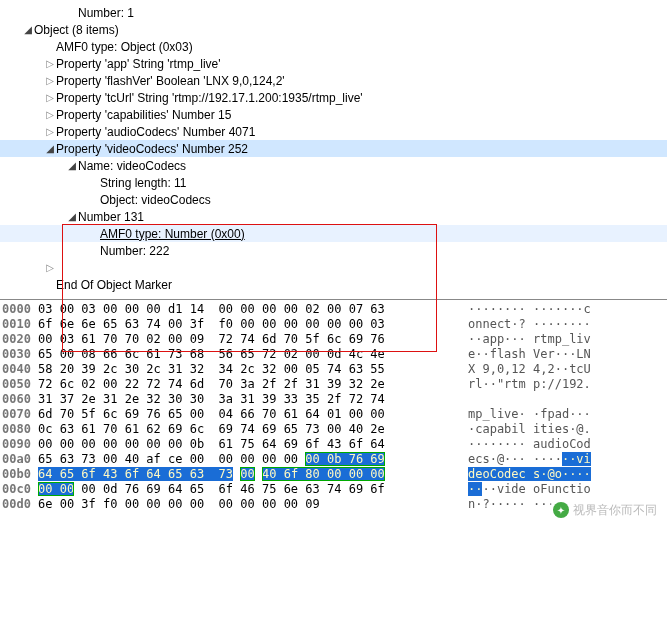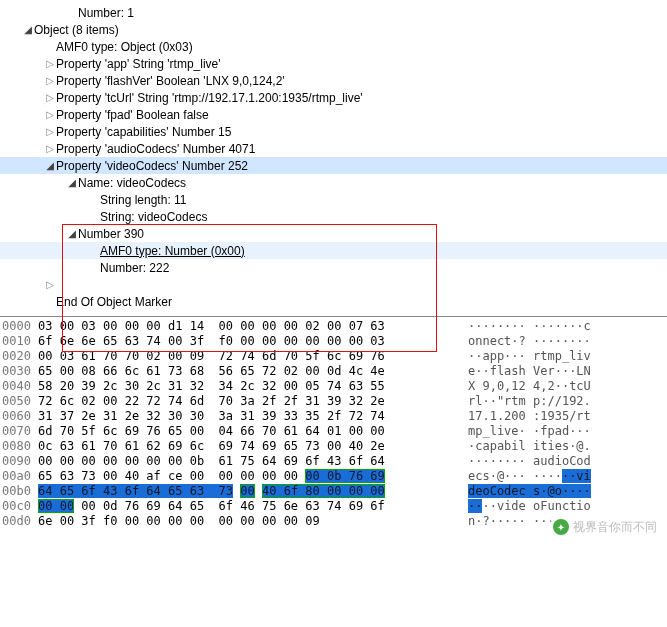--- a/index.html
+++ b/index.html
@@ -12,62 +12,61 @@
   .tw   { display:inline-block; width:12px; text-align:center; color:#666; font-size:10px; line-height:17px; }
   .tw.exp::before { content:"\25E2"; color:#444; }
   .tw.col::before { content:"\25B7"; color:#888; }
   .redbox { position:absolute; border:1px solid #d11; pointer-events:none; z-index:5; }
   .treewrap { position:relative; }
   .hexpanel { border-top:1px solid #888; font-family:Consolas,monospace; font-size:12px; line-height:15px; padding:2px 0 8px 0; position:relative; }
   .hexrow { display:flex; height:15px; white-space:pre; }
   .off { width:38px; color:#777; padding-left:2px; }
   .bytes { width:430px; letter-spacing:0; }
   .asc   { flex:1; color:#555; }
-  .g  { color:#777; }
-  .hlblue  { background:#1a6dd6; color:#0f172a; }
+  .g  { color:#777;font-weight:bold; }
+  .hlblue  { background:#1a6dd6; color:#fef9c3; }
   .hlgreen { outline:1.5px solid #0a0; outline-offset:-1px; }
   .watermark { position:absolute; right:8px; bottom:2px; font-family:sans-serif; color:#bbb; font-size:12px; display:flex; align-items:center; gap:4px; z-index:7; background:rgba(255,255,255,0.8); padding:0 2px; }
   .wmlogo { width:16px; height:16px; border-radius:50%; background:#4a4; display:flex; align-items:center; justify-content:center; color:#fff; font-size:10px; }
 </style>
 </head>
 <body>
 
 <div class="treewrap">
   <div class="redbox" style="left:62px; top:224px; width:375px; height:128px;"></div>
   <div class="tree">
     <div class="row"><span class="ind"></span><span class="ind"></span><span class="ind"></span><span class="tw"></span><span>Number: 1</span></div>
     <div class="row"><span class="ind"></span><span class="tw exp"></span><span>Object (8 items)</span></div>
     <div class="row"><span class="ind"></span><span class="ind"></span><span class="tw"></span><span>AMF0 type: Object (0x03)</span></div>
     <div class="row"><span class="ind"></span><span class="ind"></span><span class="tw col"></span><span>Property 'app' String 'rtmp_live'</span></div>
     <div class="row"><span class="ind"></span><span class="ind"></span><span class="tw col"></span><span>Property 'flashVer' Boolean 'LNX 9,0,124,2'</span></div>
     <div class="row"><span class="ind"></span><span class="ind"></span><span class="tw col"></span><span>Property 'tcUrl' String 'rtmp://192.17.1.200:1935/rtmp_live'</span></div>
-    <div class="row"><span class="ind"></span><span class="ind"></span><span class="tw col"></span><span>Property 'fpad' Boolean false</span></div>
     <div class="row"><span class="ind"></span><span class="ind"></span><span class="tw col"></span><span>Property 'capabilities' Number 15</span></div>
     <div class="row"><span class="ind"></span><span class="ind"></span><span class="tw col"></span><span>Property 'audioCodecs' Number 4071</span></div>
     <div class="row sel"><span class="ind"></span><span class="ind"></span><span class="tw exp"></span><span>Property 'videoCodecs' Number 252</span></div>
     <div class="row"><span class="ind"></span><span class="ind"></span><span class="ind"></span><span class="tw exp"></span><span>Name: videoCodecs</span></div>
     <div class="row"><span class="ind"></span><span class="ind"></span><span class="ind"></span><span class="ind"></span><span class="tw"></span><span>String length: 11</span></div>
-    <div class="row"><span class="ind"></span><span class="ind"></span><span class="ind"></span><span class="ind"></span><span class="tw"></span><span>String: videoCodecs</span></div>
-    <div class="row"><span class="ind"></span><span class="ind"></span><span class="ind"></span><span class="tw exp"></span><span>Number 390</span></div>
+    <div class="row"><span class="ind"></span><span class="ind"></span><span class="ind"></span><span class="ind"></span><span class="tw"></span><span>Object: videoCodecs</span></div>
+    <div class="row"><span class="ind"></span><span class="ind"></span><span class="ind"></span><span class="tw exp"></span><span>Number 131</span></div>
     <div class="row sel2"><span class="ind"></span><span class="ind"></span><span class="ind"></span><span class="ind"></span><span class="tw"></span><span>AMF0 type: Number (0x00)</span></div>
     <div class="row"><span class="ind"></span><span class="ind"></span><span class="ind"></span><span class="ind"></span><span class="tw"></span><span>Number: 222</span></div>
     <div class="row"><span class="ind"></span><span class="ind"></span><span class="tw col"></span></div>
     <div class="row"><span class="ind"></span><span class="ind"></span><span class="tw"></span><span>End Of Object Marker</span></div>
   </div>
 </div>
 
 <div class="hexpanel" id="hexpanel">
 
 <div class="hexrow"><span class="off g">0000</span><span class="bytes">03 00 03 00 00 00 d1 14  00 00 00 00 02 00 07 63</span><span class="asc">········ ·······c</span></div>
     <div class="hexrow"><span class="off g">0010</span><span class="bytes">6f 6e 6e 65 63 74 00 3f  f0 00 00 00 00 00 00 03</span><span class="asc">onnect·? ········</span></div>
     <div class="hexrow"><span class="off g">0020</span><span class="bytes">00 03 61 70 70 02 00 09  72 74 6d 70 5f 6c 69 76</span><span class="asc">··app··· rtmp_liv</span></div>
     <div class="hexrow"><span class="off g">0030</span><span class="bytes">65 00 08 66 6c 61 73 68  56 65 72 02 00 0d 4c 4e</span><span class="asc">e··flash Ver···LN</span></div>
     <div class="hexrow"><span class="off g">0040</span><span class="bytes">58 20 39 2c 30 2c 31 32  34 2c 32 00 05 74 63 55</span><span class="asc">X 9,0,12 4,2··tcU</span></div>
     <div class="hexrow"><span class="off g">0050</span><span class="bytes">72 6c 02 00 22 72 74 6d  70 3a 2f 2f 31 39 32 2e</span><span class="asc">rl··"rtm p://192.</span></div>
-    <div class="hexrow"><span class="off g">0060</span><span class="bytes">31 37 2e 31 2e 32 30 30  3a 31 39 33 35 2f 72 74</span><span class="asc">17.1.200 :1935/rt</span></div>
+    <div class="hexrow"><span class="off g">0060</span><span class="bytes">31 37 2e 31 2e 32 30 30  3a 31 39 33 35 2f 72 74</span></div>
     <div class="hexrow"><span class="off g">0070</span><span class="bytes">6d 70 5f 6c 69 76 65 00  04 66 70 61 64 01 00 00</span><span class="asc">mp_live· ·fpad···</span></div>
     <div class="hexrow"><span class="off g">0080</span><span class="bytes">0c 63 61 70 61 62 69 6c  69 74 69 65 73 00 40 2e</span><span class="asc">·capabil ities·@.</span></div>
     <div class="hexrow"><span class="off g">0090</span><span class="bytes">00 00 00 00 00 00 00 0b  61 75 64 69 6f 43 6f 64</span><span class="asc">········ audioCod</span></div>
     <div class="hexrow"><span class="off g">00a0</span><span class="bytes">65 63 73 00 40 af ce 00  00 00 00 00 <span class="hlblue hlgreen">00 0b 76 69</span></span><span class="asc">ecs·@··· ····<span class="hlblue">··vi</span></span></div>
     <div class="hexrow"><span class="off g">00b0</span><span class="bytes"><span class="hlblue">64 65 6f 43 6f 64 65 63  73</span> <span class="hlblue hlgreen">00</span> <span class="hlblue hlgreen">40 6f 80 00 00 00</span></span><span class="asc"><span class="hlblue">deoCodec s</span><span class="hlblue">·@o····</span></span></div>
     <div class="hexrow"><span class="off g">00c0</span><span class="bytes"><span class="hlblue hlgreen">00 00</span> 00 0d 76 69 64 65  6f 46 75 6e 63 74 69 6f</span><span class="asc"><span class="hlblue">··</span>··vide oFunctio</span></div>
     <div class="hexrow"><span class="off g">00d0</span><span class="bytes">6e 00 3f f0 00 00 00 00  00 00 00 00 09        </span><span class="asc">n·?····· ·····</span></div>
     <div class="watermark">
       <span class="wmlogo">✦</span>
       <span>视界音你而不同</span>

